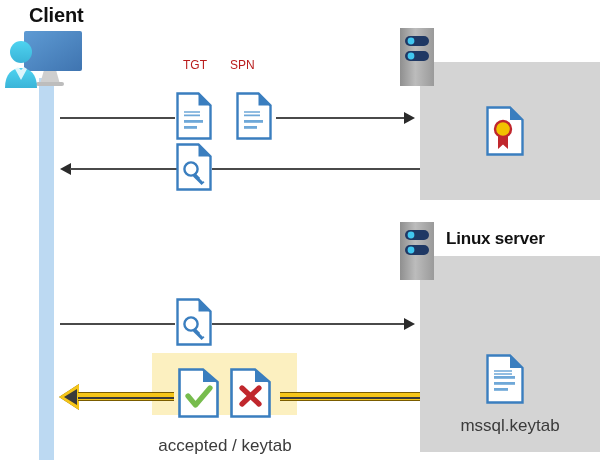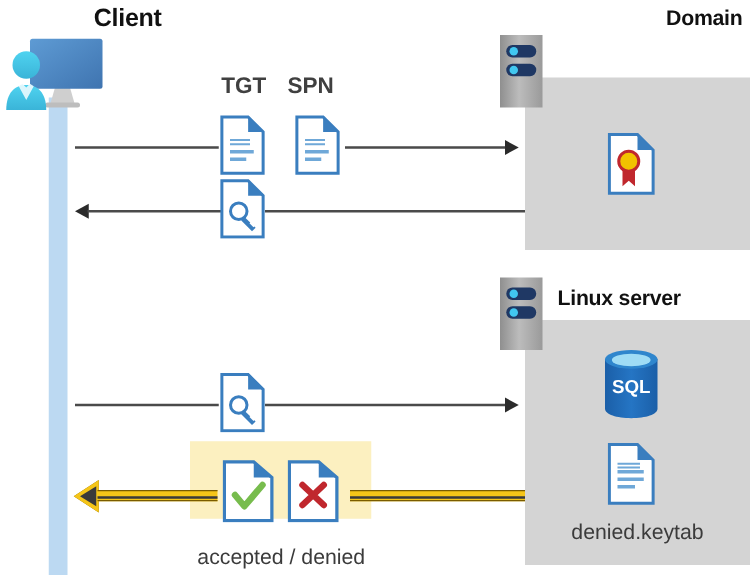--- a/index.html
+++ b/index.html
@@ -12,21 +12,21 @@
   
   .gray-panel{background:#d4d4d4;}
 
   
   .title{font-weight:bold;color:#111111;letter-spacing:-0.2px;}
   .title-client{font-size:20px;}
   .title-dc{font-size:17px;line-height:21px;text-align:right;}
   .title-linux{font-size:17px;line-height:21px;}
 
   .caption{font-size:17px;color:#3b3b3b;}
-  .lbl-small{font-size:18px;color:#404040;font-weight:bold;}
+  .lbl-small{font-size:12px;color:#b91c1c;}
 
   
   .hline{background:#4a4a4a;height:1.6px;}
   .arrowhead{width:0;height:0;}
   .ah-right{border-top:6px solid transparent;border-bottom:6px solid transparent;border-left:11px solid #2b2b2b;}
   .ah-left{border-top:6px solid transparent;border-bottom:6px solid transparent;border-right:11px solid #2b2b2b;}
 
   
   .gold-bar{height:9px;background:#f5c518;border-top:1.6px solid #7a5c00;border-bottom:1.6px solid #7a5c00;box-sizing:border-box;}
   .gold-core{position:absolute;left:0;top:3.5px;height:2px;background:#3a3a3a;}
@@ -67,41 +67,40 @@
       <rect x="34" y="56" width="28" height="4" rx="2" fill="#bdbdbd"></rect>
 
       <rect x="22" y="5" width="58" height="40" rx="2" fill="url(#mon)"></rect>
 
       <circle cx="19" cy="26" r="11" fill="url(#per)"></circle>
       <path d="M3 62 C3 48 10 42 19 42 C28 42 35 48 35 62 Z" fill="url(#per)"></path>
       <path d="M13 43 L19 54 L25 43 L22 41 L19 44 L16 41 Z" fill="#e8f8fd" opacity="0.92"></path>
     </svg>
   </div>
 
-  <div class="abs title title-client" style="left:29px;top:4px;width:120px;margin-left:46px;">Client</div>
+  <div class="abs title title-client" style="left:29px;top:4px;width:120px;">Client</div>
 
   <div class="abs" style="left:399px;top:27px;width:40px;height:62px;">
     <svg width="40" height="62" viewBox="0 0 40 62">
       <defs>
         <linearGradient id="rk1" x1="0" y1="0" x2="1" y2="0">
           <stop offset="0%" stop-color="#8f8f8f"></stop>
             <stop offset="45%" stop-color="#bcbcbc"></stop>
             <stop offset="100%" stop-color="#9a9a9a"></stop>
         </linearGradient>
       </defs>
       <rect x="1" y="1" width="34" height="58" fill="url(#rk1)"></rect>
       <rect x="6" y="9" width="24" height="10" rx="5" fill="#1f3864"></rect>
       <circle cx="12" cy="14" r="3.4" fill="#41c7f0"></circle>
       <rect x="6" y="24" width="24" height="10" rx="5" fill="#1f3864"></rect>
       <circle cx="12" cy="29" r="3.4" fill="#41c7f0"></circle>
     </svg>
   </div>
 
   <div class="abs title title-dc" style="left:420px;top:4px;width:180px;padding-right:6px;box-sizing:border-box;">
-    <div>Domain</div>
   </div>
 
   <div class="abs" style="left:486px;top:106px;width:38px;height:50px;">
     <svg width="38" height="50" viewBox="0 0 38 50">
       <path d="M1.5 1.5 H24 L36.5 14 V48.5 H1.5 Z" fill="#ffffff" stroke="#3a7ebf" stroke-width="2.4"></path>
       <path d="M24 1.5 L36.5 14 H24 Z" fill="#3a7ebf"></path>
       <circle cx="17" cy="23" r="8" fill="#f2c200" stroke="#c0272d" stroke-width="2.4"></circle>
       <path d="M12 30 L12 43 L17 38.5 L22 43 L22 30 Z" fill="#c0272d"></path>
     </svg>
   </div>
@@ -111,48 +110,33 @@
       <rect x="1" y="1" width="34" height="58" fill="url(#rk1)"></rect>
       <rect x="6" y="9" width="24" height="10" rx="5" fill="#1f3864"></rect>
       <circle cx="12" cy="14" r="3.4" fill="#41c7f0"></circle>
       <rect x="6" y="24" width="24" height="10" rx="5" fill="#1f3864"></rect>
       <circle cx="12" cy="29" r="3.4" fill="#41c7f0"></circle>
     </svg>
   </div>
 
   <div class="abs title title-linux" style="left:446px;top:228px;width:160px;">Linux server</div>
 
-  <div class="abs" style="left:481px;top:278px;width:48px;height:58px;">
-    <svg width="48" height="58" viewBox="0 0 48 58">
-      <defs>
-        <linearGradient id="sqlg" x1="0" y1="0" x2="1" y2="0">
-          <stop offset="0%" stop-color="#1b5fa8"></stop>
-            <stop offset="50%" stop-color="#2575c4"></stop>
-            <stop offset="100%" stop-color="#1b5fa8"></stop>
-        </linearGradient>
-      </defs>
-      <path d="M3 9 H45 V49 C45 53.5 35.6 56.5 24 56.5 C12.4 56.5 3 53.5 3 49 Z" fill="url(#sqlg)"></path>
-      <ellipse cx="24" cy="9.5" rx="21" ry="7.5" fill="#2f86cd"></ellipse>
-      <ellipse cx="24" cy="10" rx="15.5" ry="5" fill="#9fdcf5"></ellipse>
-      <text x="24" y="36" font-family="Liberation Sans, sans-serif" font-size="15" font-weight="bold" fill="#ffffff" text-anchor="middle">SQL</text>
-    </svg>
-  </div>
 
   <div class="abs" style="left:486px;top:354px;width:38px;height:50px;">
     <svg width="38" height="50" viewBox="0 0 38 50">
       <path d="M1.5 1.5 H24 L36.5 14 V48.5 H1.5 Z" fill="#ffffff" stroke="#3a7ebf" stroke-width="2.4"></path>
       <path d="M24 1.5 L36.5 14 H24 Z" fill="#3a7ebf"></path>
       <rect x="8" y="22" width="21" height="2.8" fill="#6fa8d8"></rect>
       <rect x="8" y="28" width="21" height="2.8" fill="#6fa8d8"></rect>
       <rect x="8" y="34" width="14" height="2.8" fill="#6fa8d8"></rect>
       <path d="M8 17 h18 M8 20 h18" stroke="#6fa8d8" stroke-width="1.6"></path>
     </svg>
   </div>
 
-  <div class="abs caption" style="left:420px;top:416px;width:180px;text-align:center;">denied.keytab</div>
+  <div class="abs caption" style="left:420px;top:416px;width:180px;text-align:center;">mssql.keytab</div>
 
   <div class="abs lbl-small" style="left:170px;top:58px;width:50px;text-align:center;">TGT</div>
   <div class="abs lbl-small" style="left:230px;top:58px;width:50px;">SPN</div>
 
   <div class="abs hline" style="left:60px;top:117px;width:115px;"></div>
 
   <div class="abs" style="left:176px;top:92px;width:36px;height:48px;">
     <svg width="36" height="48" viewBox="0 0 36 48">
       <path d="M1.5 1.5 H22.5 L34.5 13.5 V46.5 H1.5 Z" fill="#ffffff" stroke="#3a7ebf" stroke-width="2.4"></path>
       <path d="M22.5 1.5 L34.5 13.5 H22.5 Z" fill="#3a7ebf"></path>
@@ -225,15 +209,15 @@
       <path d="M1.5 1.5 H25 L39.5 14 V48.5 H1.5 Z" fill="#ffffff" stroke="#3a7ebf" stroke-width="2.6"></path>
       <path d="M25 1.5 L39.5 14 H25 Z" fill="#3a7ebf"></path>
       <path d="M12 20 L29 36 M29 20 L12 36" fill="none" stroke="#c0272d" stroke-width="5.2" stroke-linecap="round"></path>
     </svg>
   </div>
 
   <div class="abs gold-bar" style="left:280px;top:392px;width:140px;">
     <div class="gold-core" style="width:140px;"></div>
   </div>
 
-  <div class="abs caption" style="left:115px;top:436px;width:220px;text-align:center;">accepted / denied</div>
+  <div class="abs caption" style="left:115px;top:436px;width:220px;text-align:center;">accepted / keytab</div>
 
 </div>
 
 </body></html>

